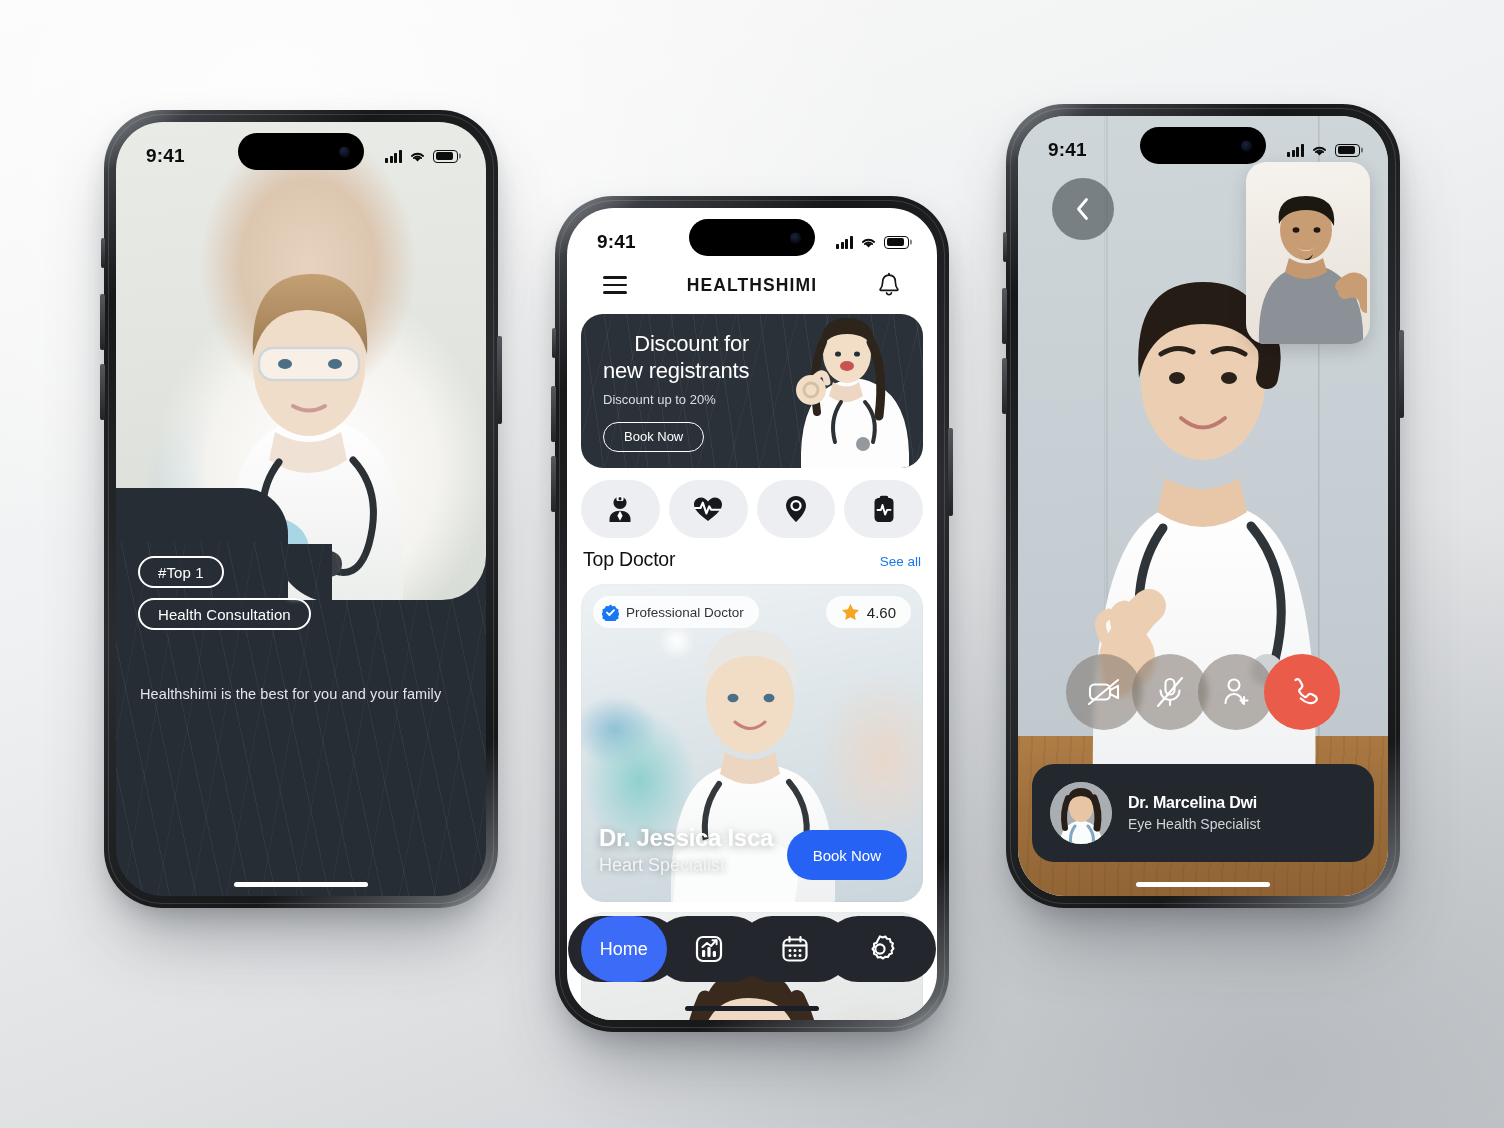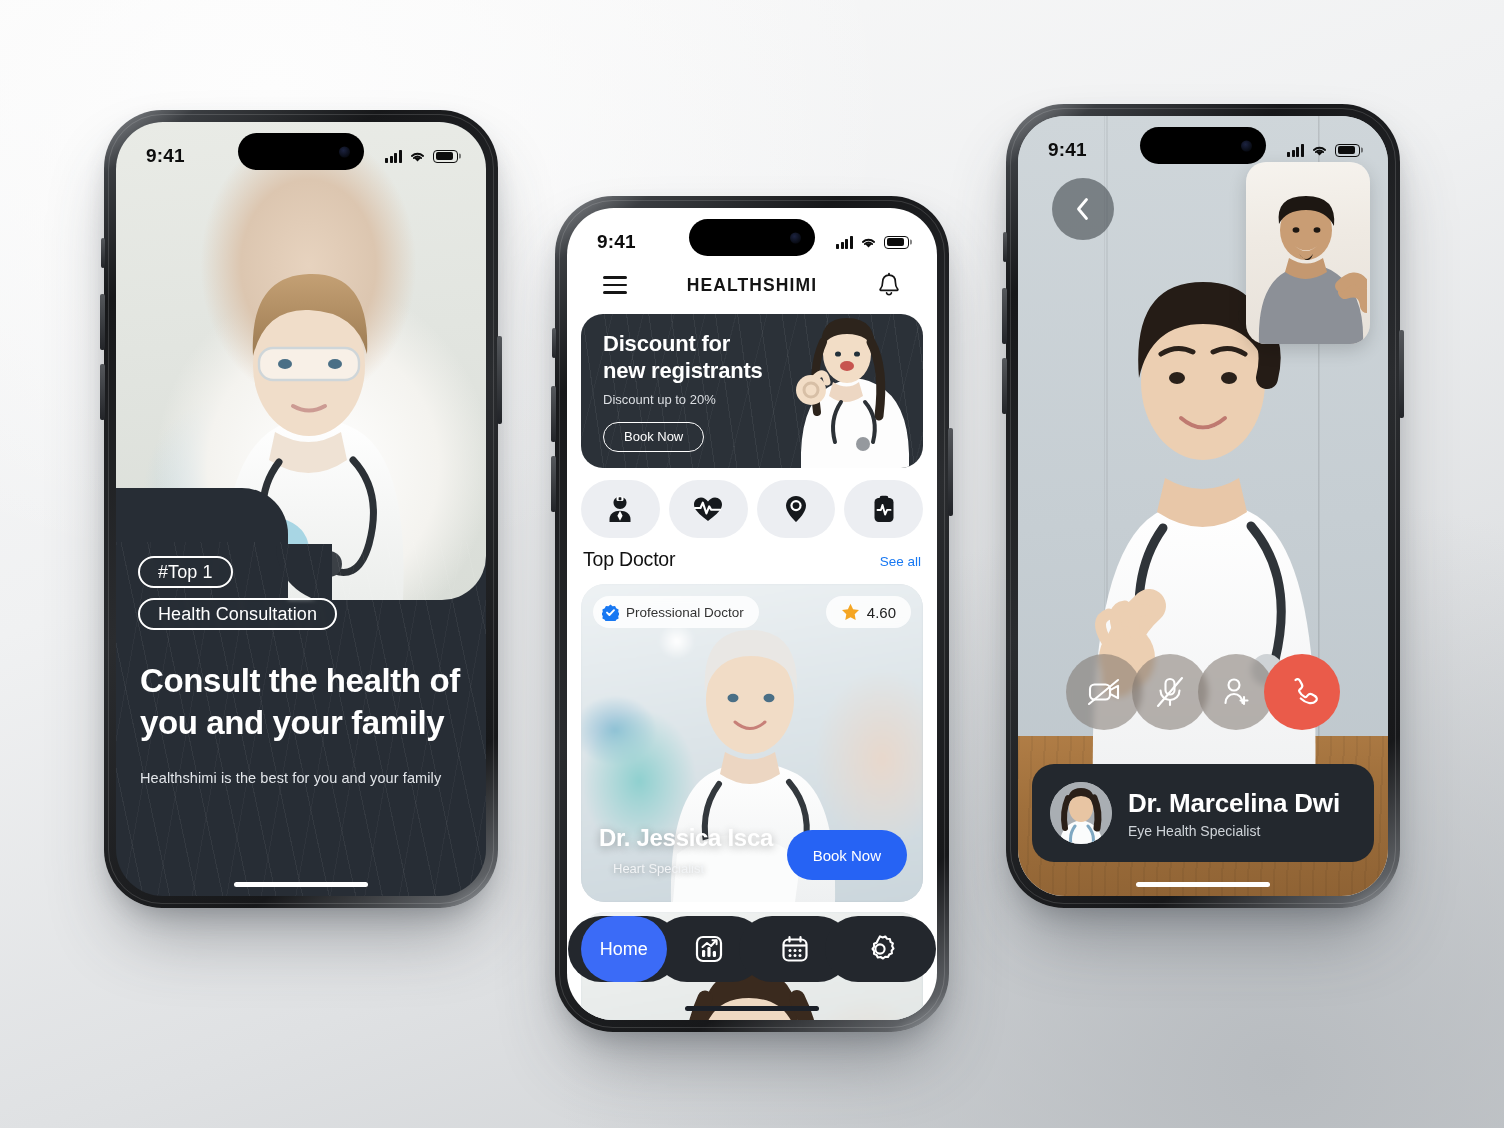--- a/index.html
+++ b/index.html
@@ -108,21 +108,21 @@
     border-bottom-left-radius:999px;
   }
   .doc1-figure {
     position:absolute; left:52%; top:8%; transform:translateX(-50%);
     width:290px; height:440px;
   }
   .chip {
     display:inline-flex; align-items:center; justify-content:center;
     border:2px solid #fff; border-radius:999px;
     color:#fff; background:rgba(39,45,53,.55);
-    font-size:18px; letter-spacing:.1px; height:32px; padding:0 18px;
+    font-size:15px; letter-spacing:.1px; height:32px; padding:0 18px;
     backdrop-filter: blur(2px);
   }
   .p1-chips { position:absolute; left:22px; top:434px; display:flex; flex-direction:column; gap:10px; align-items:flex-start; z-index:6; }
   .p1-copy { position:absolute; left:24px; right:24px; top:538px; z-index:6; }
   .p1-title { color:#fff; font-size:33px; line-height:1.28; font-weight:700; letter-spacing:-.4px; }
   .p1-sub { color:#e3e6ea; font-size:14.5px; margin-top:26px; letter-spacing:.1px; }
   .btn-primary {
     position:absolute; left:24px; right:24px; bottom:66px; height:62px;
     background:#3b6bf7; border:none; border-radius:999px;
     color:#fff; font-size:19px; font-family:inherit; cursor:pointer;
@@ -144,21 +144,21 @@
     position:absolute; top:106px; left:14px; right:14px; height:154px;
     border-radius:22px; overflow:hidden; background:#2b3138;
   }
   .promo-tex {
     position:absolute; inset:0;
     background:
       repeating-linear-gradient(82deg, rgba(255,255,255,.06) 0 1px, rgba(255,255,255,0) 1px 22px),
       repeating-linear-gradient(104deg, rgba(255,255,255,.035) 0 1px, rgba(255,255,255,0) 1px 30px);
   }
   .promo-txt { position:absolute; left:22px; top:16px; z-index:3; }
-  .promo-h { color:#fff; font-size:22px; font-weight:700; line-height:1.24; letter-spacing:-.2px; }
+  .promo-h { color:#fff; font-size:22px; font-weight:400; line-height:1.24; letter-spacing:-.2px;text-align:right; }
   .promo-p { color:#dcdfe3; font-size:13px; margin-top:7px; }
   .promo-btn {
     margin-top:15px; height:30px; padding:0 20px;
     border:1.6px solid #fff; border-radius:999px; background:transparent;
     color:#fff; font-size:13px; font-family:inherit; cursor:pointer;
   }
   .promo-fig { position:absolute; right:6px; bottom:0; width:132px; height:152px; z-index:2; }
 
   .cats { position:absolute; top:272px; left:14px; right:14px; height:58px; display:flex; gap:9px; }
   .cat {
@@ -196,21 +196,21 @@
     display:flex; align-items:center; gap:7px; font-size:13.5px; color:#333;
     backdrop-filter: blur(4px); z-index:5;
   }
   .badge-rate {
     position:absolute; right:12px; top:12px; height:32px; padding:0 15px;
     background:rgba(255,255,255,.82); border-radius:999px;
     display:flex; align-items:center; gap:7px; font-size:15px; color:#222;
     backdrop-filter: blur(4px); z-index:5;
   }
   .doc-name { position:absolute; left:18px; bottom:50px; color:#fff; font-size:24px; font-weight:700; letter-spacing:-.3px; text-shadow:0 2px 8px rgba(0,0,0,.30); z-index:5; }
-  .doc-spec { position:absolute; left:18px; bottom:26px; color:#f2f4f6; font-size:13px; text-shadow:0 1px 6px rgba(0,0,0,.30); z-index:5;margin-left:14px; }
+  .doc-spec { position:absolute; left:18px; bottom:26px; color:#f2f4f6; font-size:18px; text-shadow:0 1px 6px rgba(0,0,0,.30); z-index:5; }
   .btn-book {
     position:absolute; right:16px; bottom:22px; height:50px; padding:0 26px;
     background:#2663f4; border:none; border-radius:999px; color:#fff;
     font-size:15px; font-family:inherit; cursor:pointer; z-index:6;
   }
 
   .tabbar {
     position:absolute; left:14px; right:14px; bottom:38px; height:66px; z-index:20;text-align:right;
   }
   .tab-blobs { position:absolute; inset:0; display:flex; }
@@ -265,21 +265,21 @@
   .infobar {
     position:absolute; left:14px; right:14px; bottom:34px; height:98px;
     background:#23282e; border-radius:22px; z-index:18;
     display:flex; align-items:center; padding:0 18px; gap:16px;
   }
   .avatar {
     width:62px; height:62px; border-radius:50%; overflow:hidden; flex:0 0 auto;
     background:linear-gradient(165deg,#b9bcc0,#9aa0a6);
     position:relative;
   }
-  .info-name { color:#fff; font-size:26px; font-weight:700; letter-spacing:-.2px; }
+  .info-name { color:#fff; font-size:16px; font-weight:700; letter-spacing:-.2px; }
   .info-spec { color:#cfd4d9; font-size:14px; margin-top:4px; }
 </style>
 </head>
 <body>
 
 <div class="phone" id="phone1">
   <div class="sidebtn" style="left:-3px;top:128px;width:4px;height:30px"></div>
   <div class="sidebtn" style="left:-4px;top:184px;width:5px;height:56px"></div>
   <div class="sidebtn" style="left:-4px;top:254px;width:5px;height:56px"></div>
   <div class="sidebtn" style="right:-4px;top:226px;width:5px;height:88px"></div>
@@ -342,24 +342,20 @@
       </span>
     </div>
     <div class="dyn-island"></div>
 
     <div class="p1-chips">
       <span class="chip">#Top 1</span>
       <span class="chip">Health Consultation</span>
     </div>
 
     <div class="p1-copy">
-      <h1 class="p1-title">
-        <span>Consult the health of</span><br>
-        <span>you and your family</span>
-      </h1>
       <p class="p1-sub">Healthshimi is the best for you and your family</p>
     </div>
 
     <div class="home-indicator"></div>
   </div>
 </div>
 
 <div class="phone" id="phone2">
   <div class="sidebtn" style="left:-3px;top:132px;width:4px;height:30px"></div>
   <div class="sidebtn" style="left:-4px;top:190px;width:5px;height:56px"></div>

